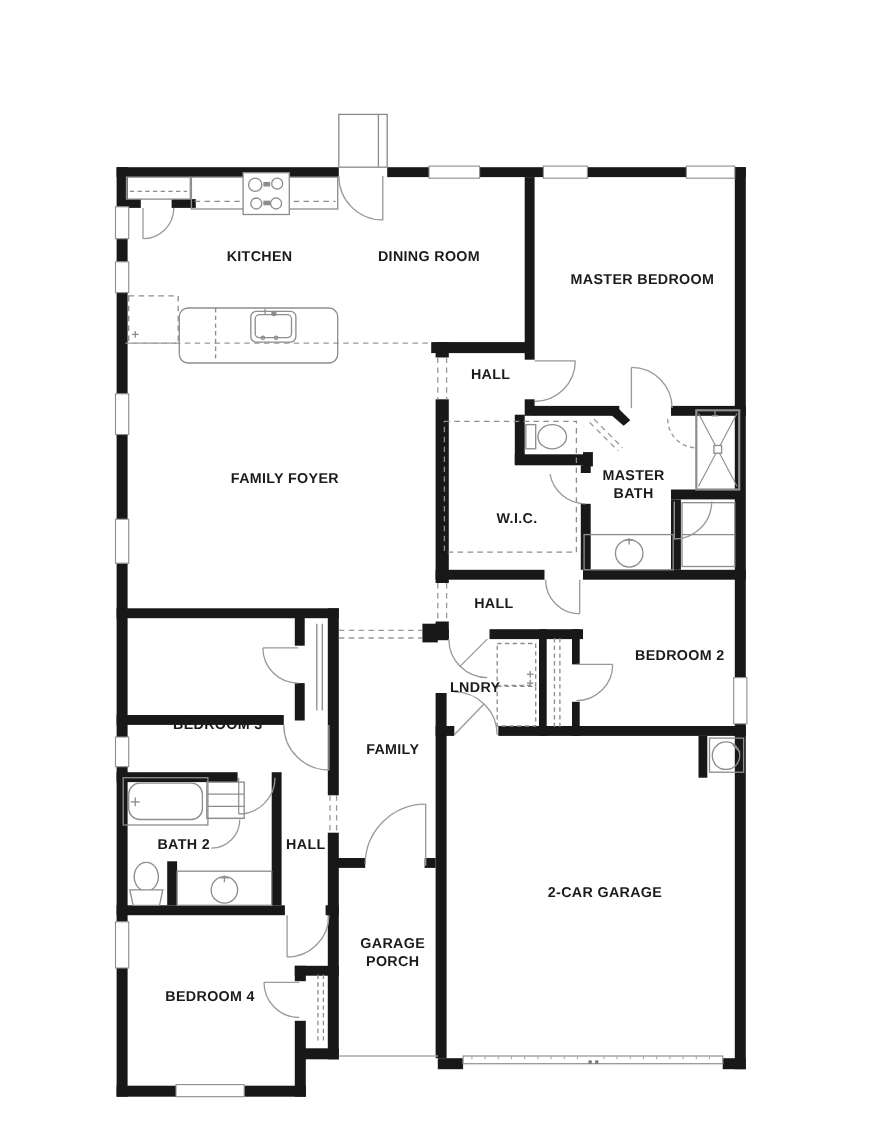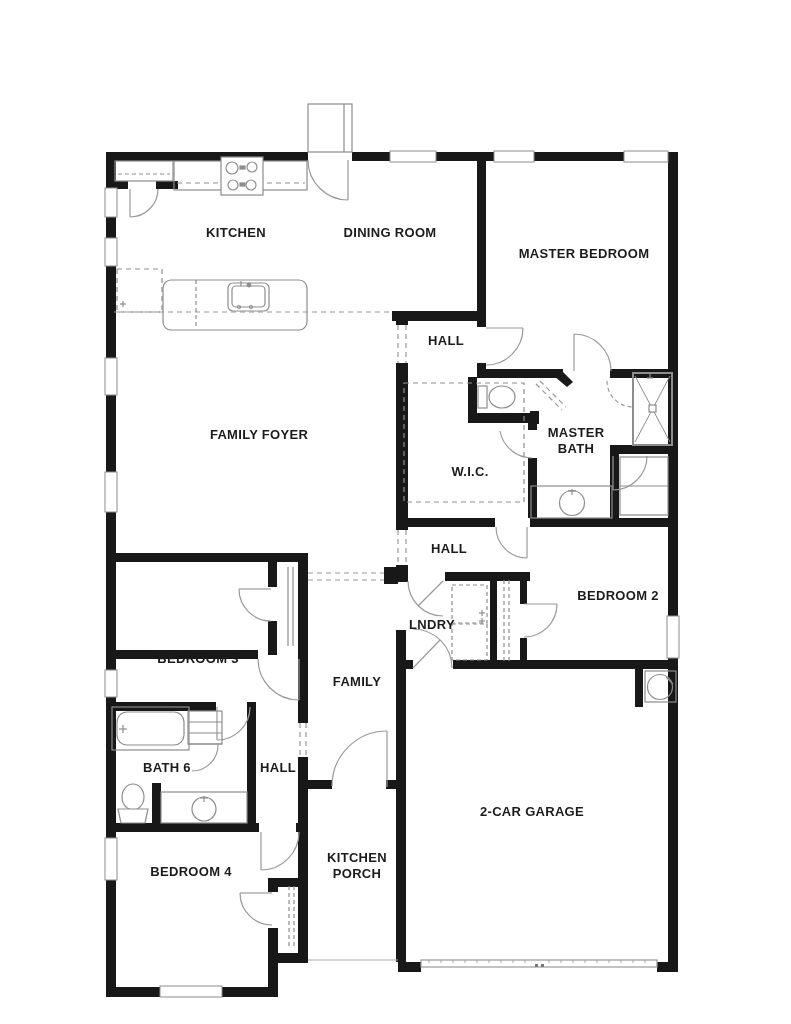--- a/index.html
+++ b/index.html
@@ -355,19 +355,19 @@
   <div class="lbl" style="left:584px;top:214px">MASTER BEDROOM</div>
   <div class="lbl" style="left:446px;top:301px">HALL</div>
   <div class="lbl" style="left:259px;top:395px">FAMILY FOYER</div>
   <div class="lbl" style="left:470px;top:432px">W.I.C.</div>
   <div class="lbl wrap" style="left:576px;top:401px;width:68px">MASTER BATH</div>
   <div class="lbl" style="left:449px;top:509px">HALL</div>
   <div class="lbl" style="left:618px;top:556px">BEDROOM 2</div>
   <div class="lbl" style="left:198px;top:619px">BEDROOM 3</div>
   <div class="lbl" style="left:432px;top:585px">LNDRY</div>
   <div class="lbl" style="left:357px;top:642px">FAMILY</div>
-  <div class="lbl" style="left:167px;top:728px">BATH 6</div>
+  <div class="lbl" style="left:167px;top:728px">BATH 2</div>
   <div class="lbl" style="left:278px;top:728px">HALL</div>
-  <div class="lbl" style="left:532px;top:772px">2-CAR GARAGE</div>
-  <div class="lbl wrap" style="left:357px;top:826px;width:90px">KITCHEN PORCH</div>
-  <div class="lbl" style="left:191px;top:832px">BEDROOM 4</div>
+  <div class="lbl" style="left:550px;top:772px">2-CAR GARAGE</div>
+  <div class="lbl wrap" style="left:357px;top:826px;width:90px">GARAGE PORCH</div>
+  <div class="lbl" style="left:191px;top:866px">BEDROOM 4</div>
 
 </div>
 
 </body></html>

